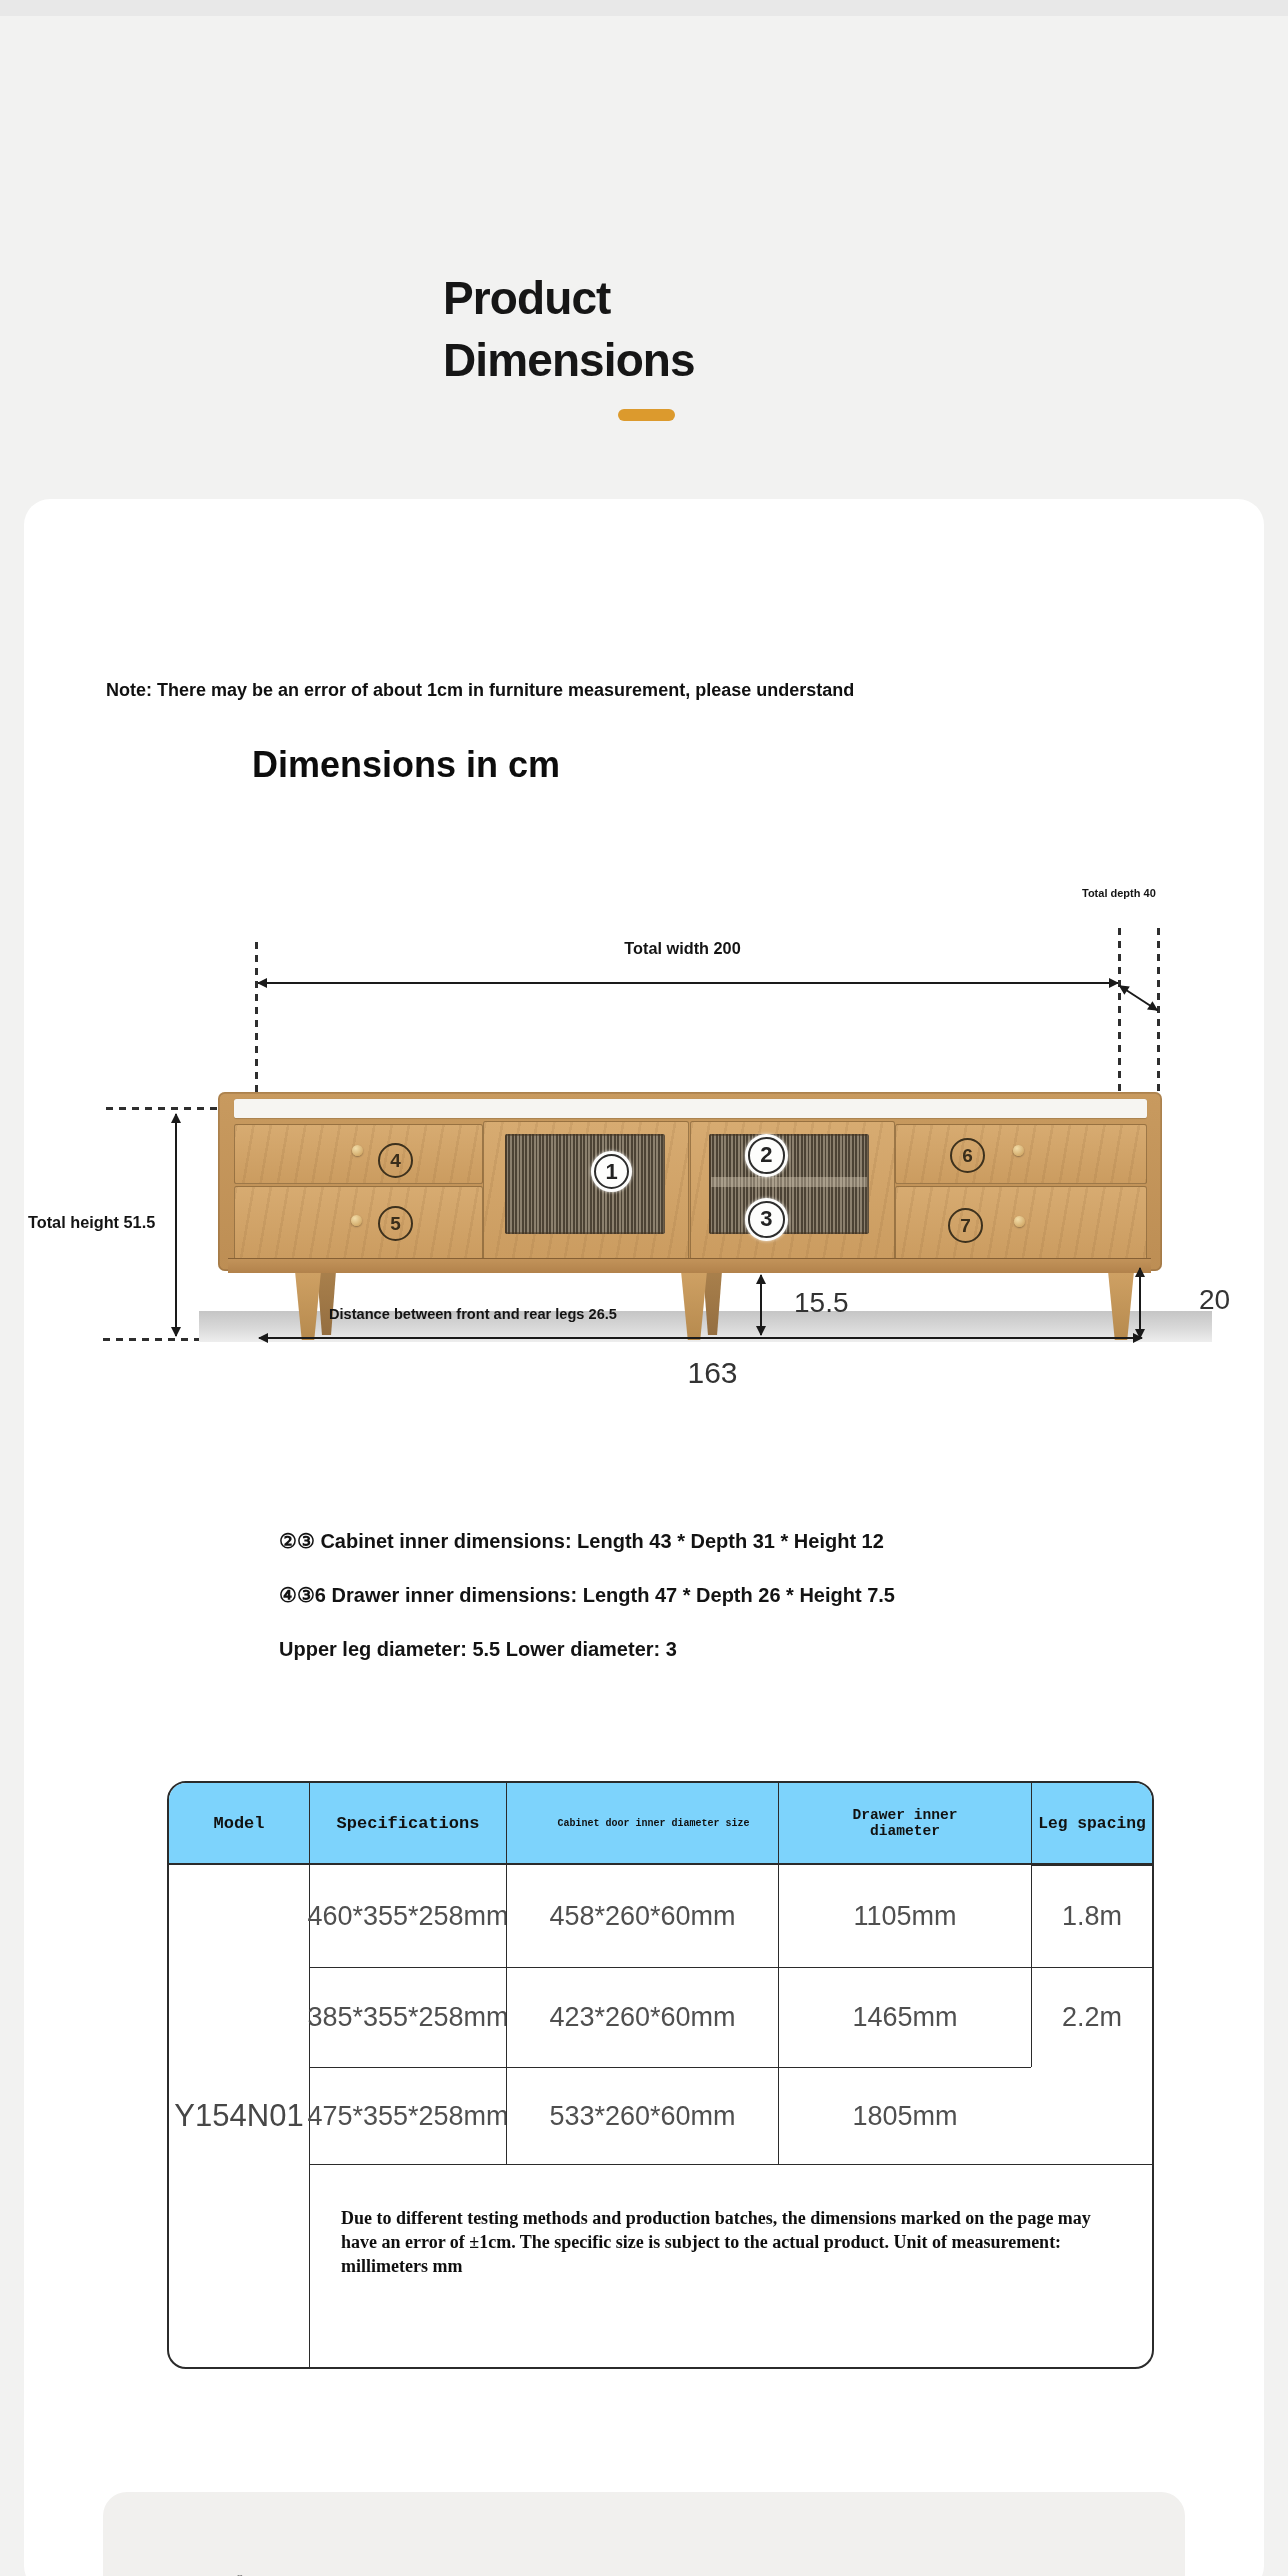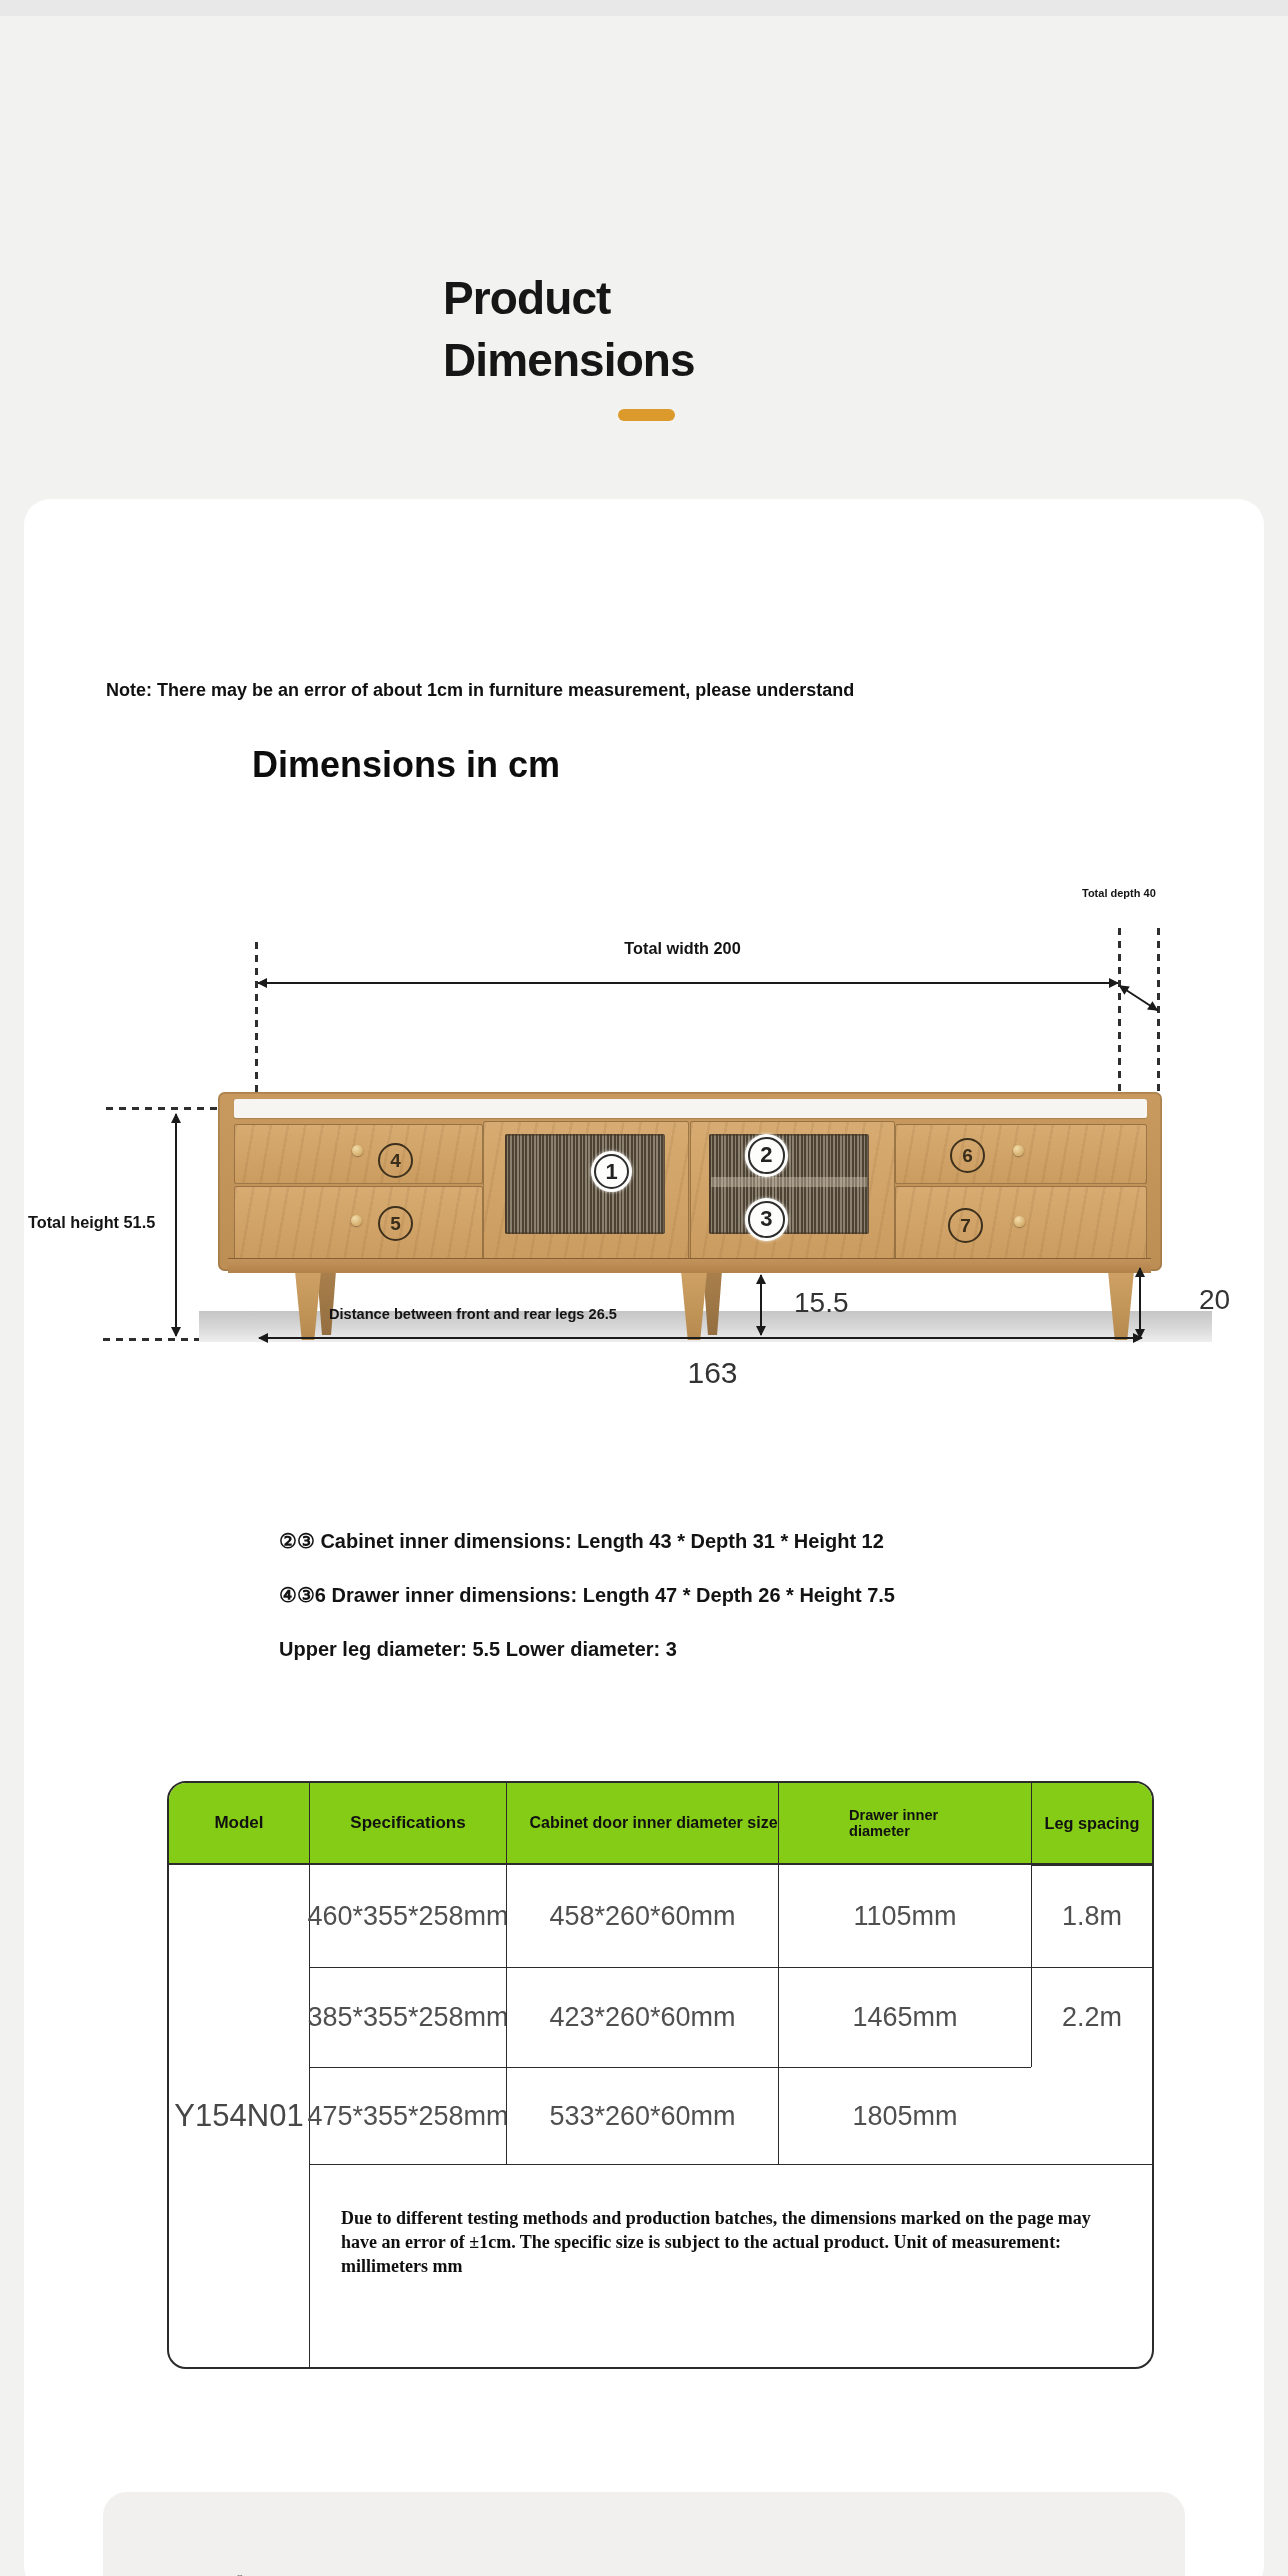--- a/index.html
+++ b/index.html
@@ -48,21 +48,21 @@
   .badge-a{background:#fdfdfc;border-radius:50%;display:flex;align-items:center;justify-content:center;box-shadow:0 0 3.4px rgba(255,255,255,.8);}
   .badge-a .ring{width:76%;height:76%;border:2.6px solid #2d2d2d;border-radius:50%;display:flex;align-items:center;justify-content:center;font-size:22px;font-weight:bold;color:#222;}
   .badge-b{border:2.6px solid #3d311d;border-radius:50%;display:flex;align-items:center;justify-content:center;font-size:19px;font-weight:bold;color:#3a2e1b;}
 
   
   .spec-line{left:279px;font-size:20px;font-weight:bold;color:#131313;}
 
   
   .spec-table{left:167px;top:1765px;width:987px;height:588px;display:grid;grid-template-columns:140px 197px 272px 253px 1fr;grid-template-rows:82px 102px 100px 97px 1fr;border:2.6px solid #2b2b2b;border-radius:19px;overflow:hidden;background:#fff;box-sizing:border-box;}
   .spec-table>div{display:flex;align-items:center;justify-content:center;box-sizing:border-box;}
-  .th{background:#84cc16;border-bottom:2.6px solid #2b2b2b;font-weight:bold;font-size:17px;color:#111;}
+  .th{background:#7dd3fc;border-bottom:2.6px solid #2b2b2b;font-weight:bold;font-size:17px;color:#111;text-align:center;font-family:Liberation Mono, monospace;}
   .cl{border-left:1.7px solid #2b2b2b;}
   .rt{border-top:1.7px solid #2b2b2b;}
   .val{font-size:27px;color:#4f4f4f;}
   .model-cell{grid-column:1;grid-row:2/6;font-size:31px;color:#474747;}
   .note-cell{grid-column:2/6;grid-row:5;align-items:flex-start !important;justify-content:flex-start !important;padding:41px 34px 0 31px;font-size:18px;font-weight:bold;line-height:24px;color:#0f0f0f;font-family:Liberation Serif, serif;}
 
   
   .tips-card{left:103px;top:2476px;width:1082px;height:129px;background:#f1f0ee;border-radius:24px;}
   .tips-title{left:179px;top:2552px;font-size:46px;font-weight:bold;color:#141414;}
 </style>
@@ -157,21 +157,21 @@
   <div class="abs arr arr-h" style="left:259px;top:1321px;width:883px;"></div>
   <div class="abs big-num" style="left:661px;top:1340px;width:103px;text-align:center;font-size:30px;">163</div>
 
   <div class="abs spec-line" style="top:1513px;">②③ Cabinet inner dimensions: Length 43 * Depth 31 * Height 12</div>
   <div class="abs spec-line" style="top:1567px;">④③6 Drawer inner dimensions: Length 47 * Depth 26 * Height 7.5</div>
   <div class="abs spec-line" style="top:1622px;">Upper leg diameter: 5.5 Lower diameter: 3</div>
 
   <div class="abs spec-table">
     <div class="th">Model</div>
     <div class="th cl">Specifications</div>
-    <div class="th cl" style="font-size:16px;padding-left:22px;">Cabinet door inner diameter size</div>
+    <div class="th cl" style="font-size:10px;padding-left:22px;">Cabinet door inner diameter size</div>
     <div class="th cl">
         <span style="width:112px;font-size:14.6px;">Drawer inner diameter</span>
       </div>
     <div class="th cl" style="font-size:16.3px;">Leg spacing</div>
 
     <div class="model-cell">Y154N01</div>
 
     <div class="val cl">460*355*258mm</div>
     <div class="val cl">458*260*60mm</div>
     <div class="val cl">1105mm</div>

